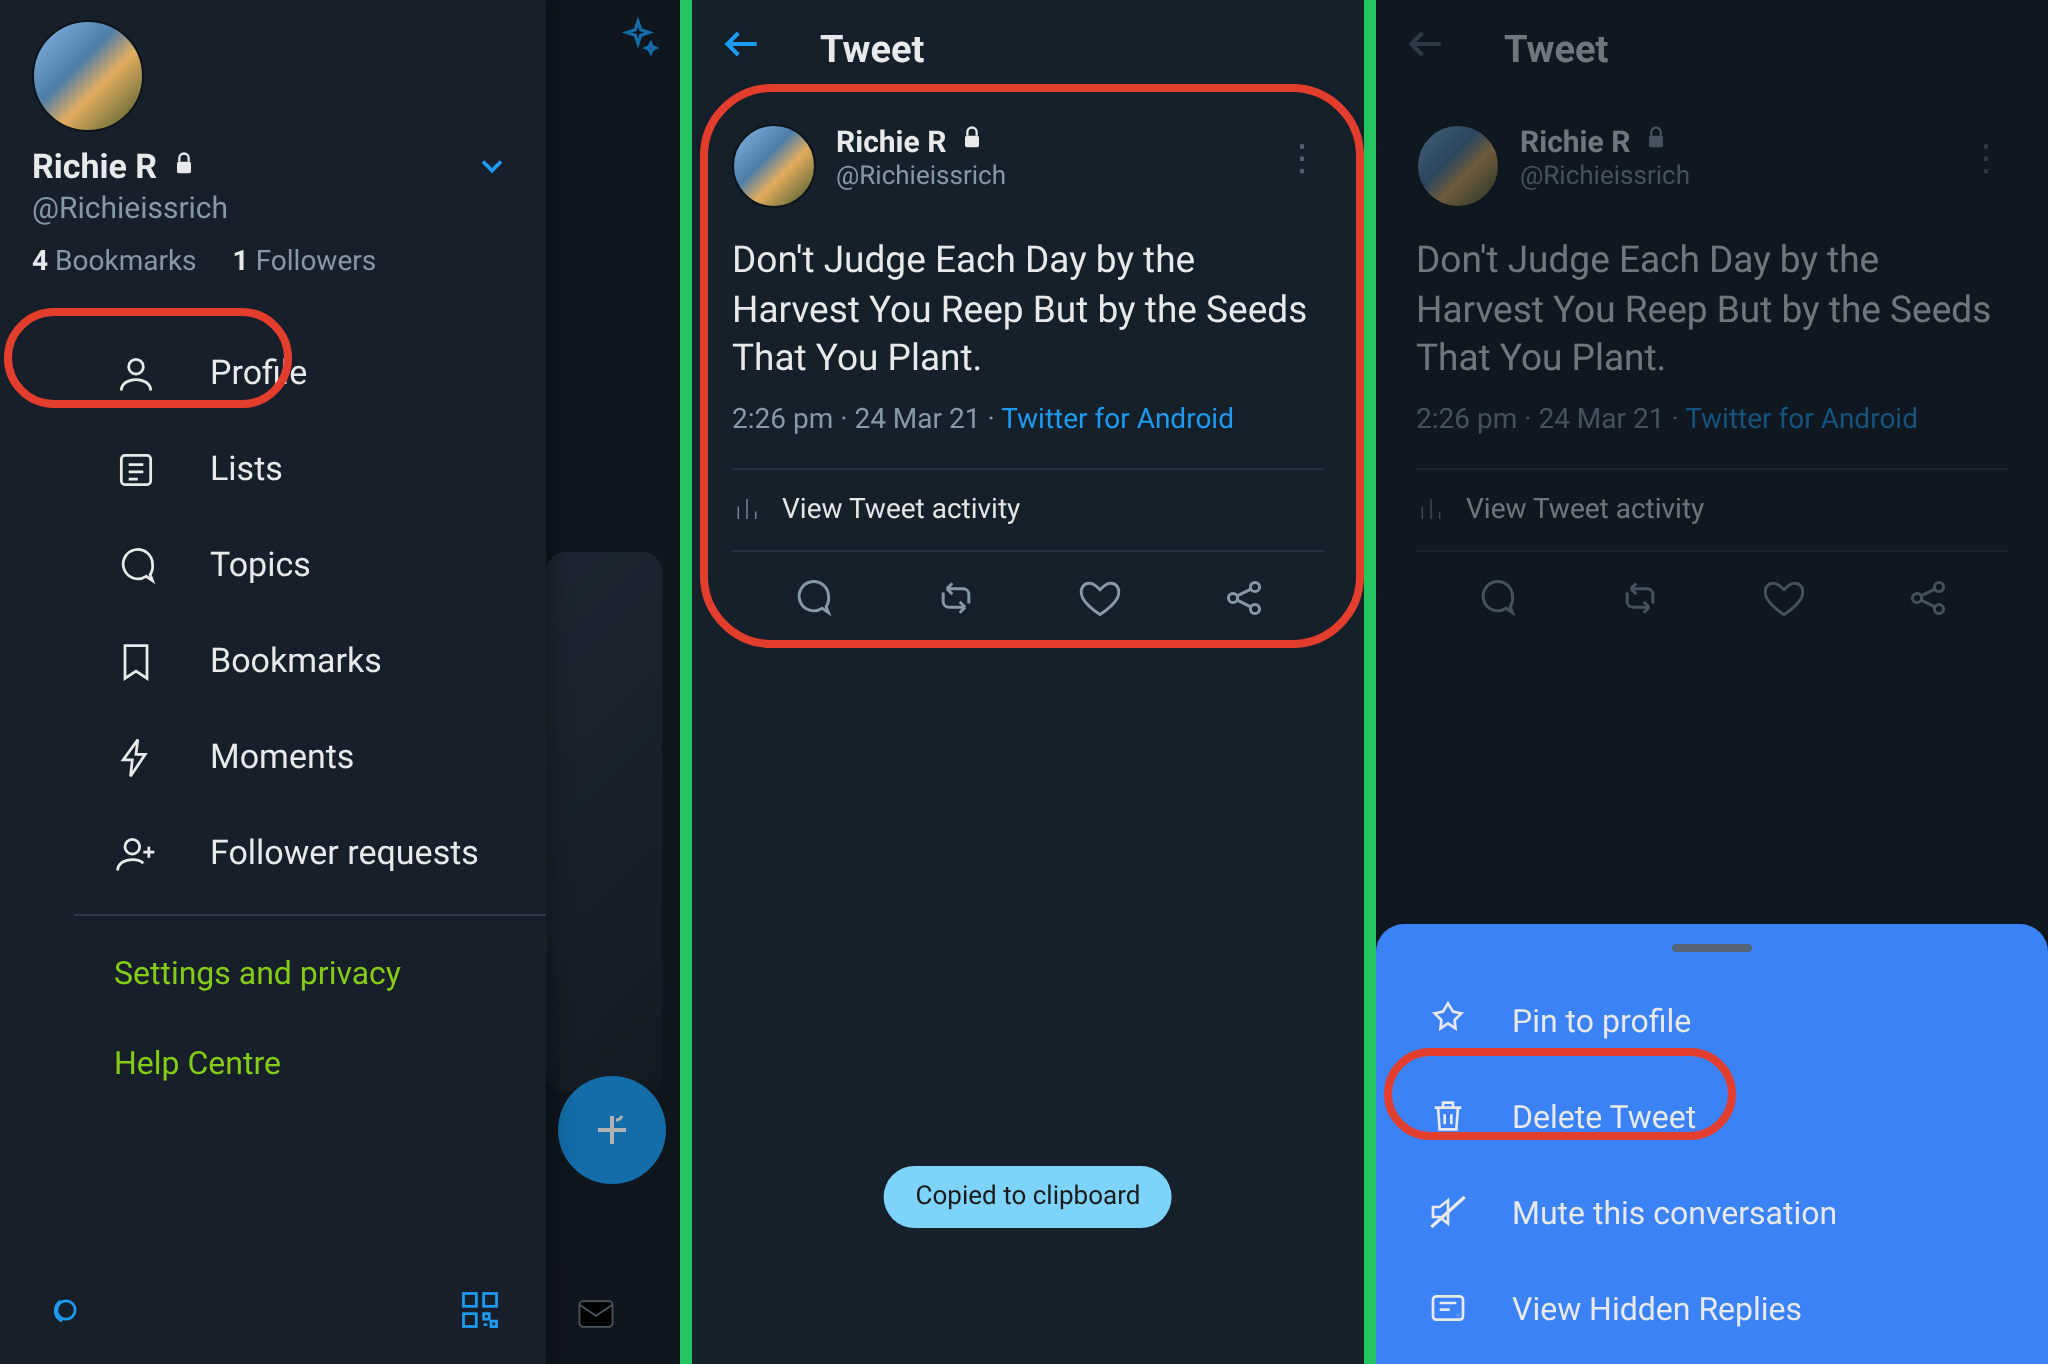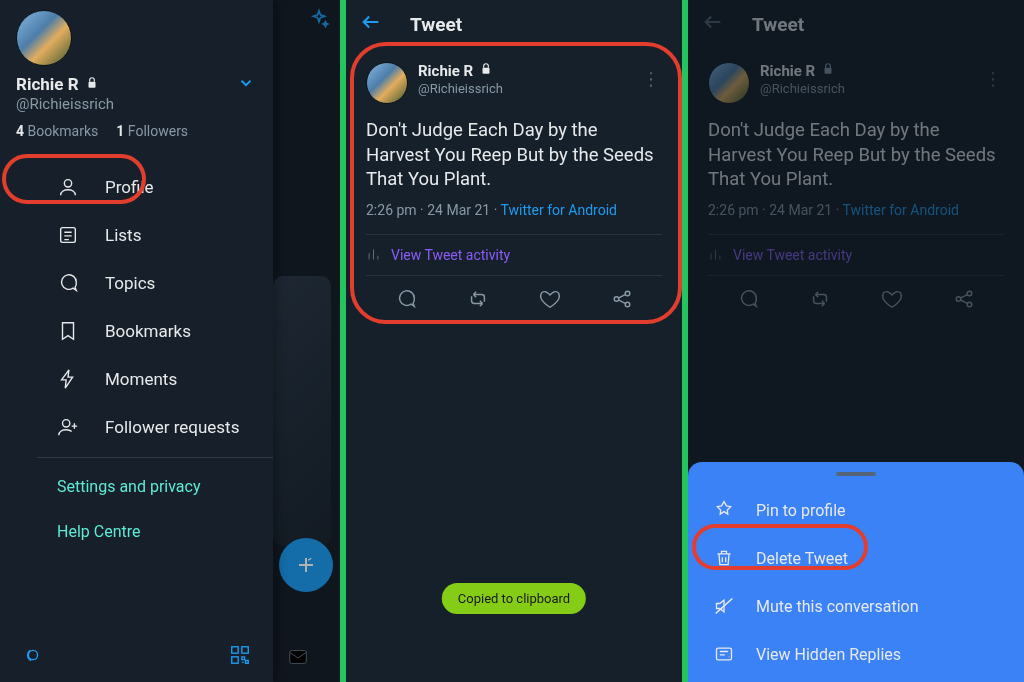--- a/index.html
+++ b/index.html
@@ -84,21 +84,21 @@
   .follow-stats b { color:#e7e9ea; font-weight:700; }
 
   .nav-list { margin-top:18px;margin-left:37px; }
   .nav-item {
     display:flex; align-items:center; gap:26px;
     padding:13px 20px; font-size:17px; color:#e7e9ea;
     cursor:pointer;
   }
   .nav-item svg { width:22px; height:22px; stroke:#e7e9ea; stroke-width:1.5; fill:none; }
   .divider { border-top:1px solid #2f3b47; margin: 6px 0; }
-  .footer-item { padding:13px 20px; font-size:16px; color:#5eead4; cursor:pointer; }
+  .footer-item { padding:13px 20px; font-size:16px; color:#84cc16; cursor:pointer; }
 
   .drawer-bottom {
     position:absolute; bottom:0; left:0; width:273px;
     display:flex; justify-content:space-between;
     padding:12px 22px;
   }
   .drawer-bottom svg { width:22px; height:22px; stroke:#1d9bf0; fill:none; stroke-width:1.5; }
 
   
   .ring {
@@ -136,36 +136,36 @@
   .tweet-author .display-name { margin-top:0; font-size:15px; }
   .tweet-author .handle { font-size:13px; }
   .more-dots { position:absolute; right:0; top:6px; color:#576573; font-size:18px; letter-spacing:2px; }
 
   .tweet-text { font-size:18.5px; line-height:1.33; margin-top:14px; }
   .tweet-meta { color:#8899a6; font-size:14px; margin-top:10px; }
   .tweet-meta .src { color:#1d9bf0; }
 
   .activity-row {
     margin-top:16px; padding:12px 0; border-top:1px solid #253341; border-bottom:1px solid #253341;
-    color:#8b5cf6; font-size:14px; display:flex; align-items:center; gap:10px;
+    color:#e5e5e5; font-size:14px; display:flex; align-items:center; gap:10px;
   }
   .activity-row svg { width:15px; height:15px; stroke:#8899a6; }
 
   .action-bar {
     display:flex; justify-content:space-around; padding:12px 4px;
   }
   .action-bar svg { width:22px; height:22px; stroke:#8899a6; fill:none; stroke-width:1.6; }
 
   .ring-tweet {
     left:350px; top:42px; width:332px; height:282px; border-radius:36px;
   }
 
   .toast {
     position:absolute; bottom:68px; left:50%; transform:translateX(-50%);
-    background:#84cc16; color:#1a1a1a; font-size:13px;
+    background:#7dd3fc; color:#1a1a1a; font-size:13px;
     padding:8px 16px; border-radius:20px;
   }
 
   
   .sheet {
     position:absolute; bottom:0; left:0; right:0;
     background:#3b82f6; border-top-left-radius:14px; border-top-right-radius:14px;
     padding:10px 0 4px; z-index:5;
   }
   .grabber {

